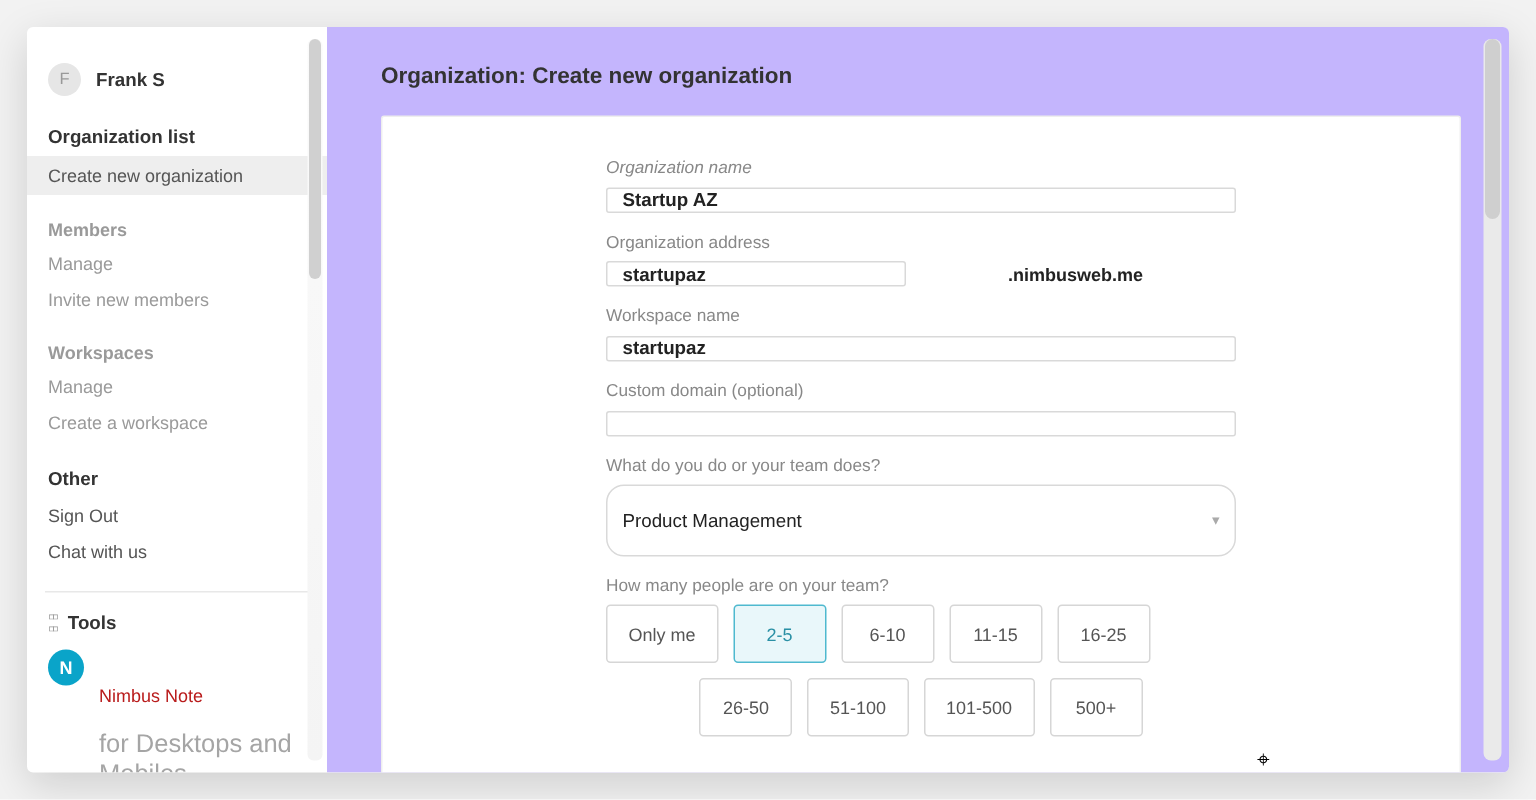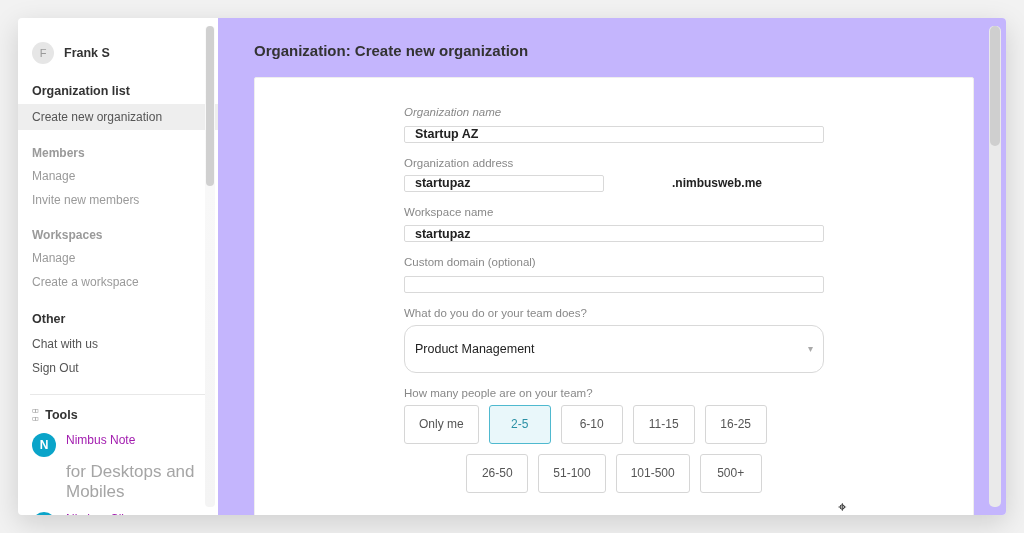--- a/index.html
+++ b/index.html
@@ -46,21 +46,21 @@
   .nav-muted { color:#9a9a9a; font-weight:600; margin:16px 0 4px; font-size:12px; }
   .nav-link { display:block; padding:5px 0; color:#9a9a9a; font-size:12px; cursor:pointer; }
   .nav-link.dark { color:#555; }
   .nav-active { background:#eee; margin:0 -14px; padding:6px 14px; color:#555; font-size:12px; cursor:pointer; }
   .nav-divider { border-top:1px solid #e8e8e8; margin:14px -2px 12px; }
   .tools-row { display:flex; align-items:center; gap:8px; margin-bottom:10px; }
   .grid-icon { color:#9a9a9a; font-size:13px; letter-spacing:-2px; line-height:8px; }
   .grid-icon span{display:block;}
   .tool-item { display:flex; align-items:flex-start; gap:10px; margin:10px 0; cursor:pointer; }
   .tool-badge { width:24px;height:24px;border-radius:50%;background:#0aa4c9;color:#fff;font-size:12px;font-weight:700;display:flex;align-items:center;justify-content:center; flex:0 0 24px; }
-  .tool-name { font-size:12px; color:#a21caf; }
+  .tool-name { font-size:12px; color:#b91c1c;margin-top:24px; }
   .tool-sub { font-size:17px; color:#a5a5a5; margin-top:15px; }
   
   .main { flex:1; background:#c4b5fd; position:relative; overflow:hidden; padding:0 24px 0 36px; }
   .main-scroll {
     position:absolute; top:8px; right:6px; width:10px; height:120px;
     background:#cfcfcf; border-radius:5px;
   }
   .main-scrolltrack {
     position:absolute; top:8px; right:5px; width:12px; bottom:8px;
     background:#eaeaea; border-radius:5px;
@@ -119,22 +119,22 @@
 
     <div class="nav-muted">Members</div>
     <a class="nav-link">Manage</a>
     <a class="nav-link">Invite new members</a>
 
     <div class="nav-muted">Workspaces</div>
     <a class="nav-link">Manage</a>
     <a class="nav-link">Create a workspace</a>
 
     <div class="nav-section-title" style="margin-top:18px">Other</div>
+    <a class="nav-link dark">Sign Out</a>
     <a class="nav-link dark">Chat with us</a>
-    <a class="nav-link dark">Sign Out</a>
 
     <div class="nav-divider"></div>
 
     <div class="tools-row">
       <div class="grid-icon">
           <span>▫▫</span>
           <span>▫▫</span>
         </div>
       <div class="nav-section-title" style="margin:0">Tools</div>
     </div>

